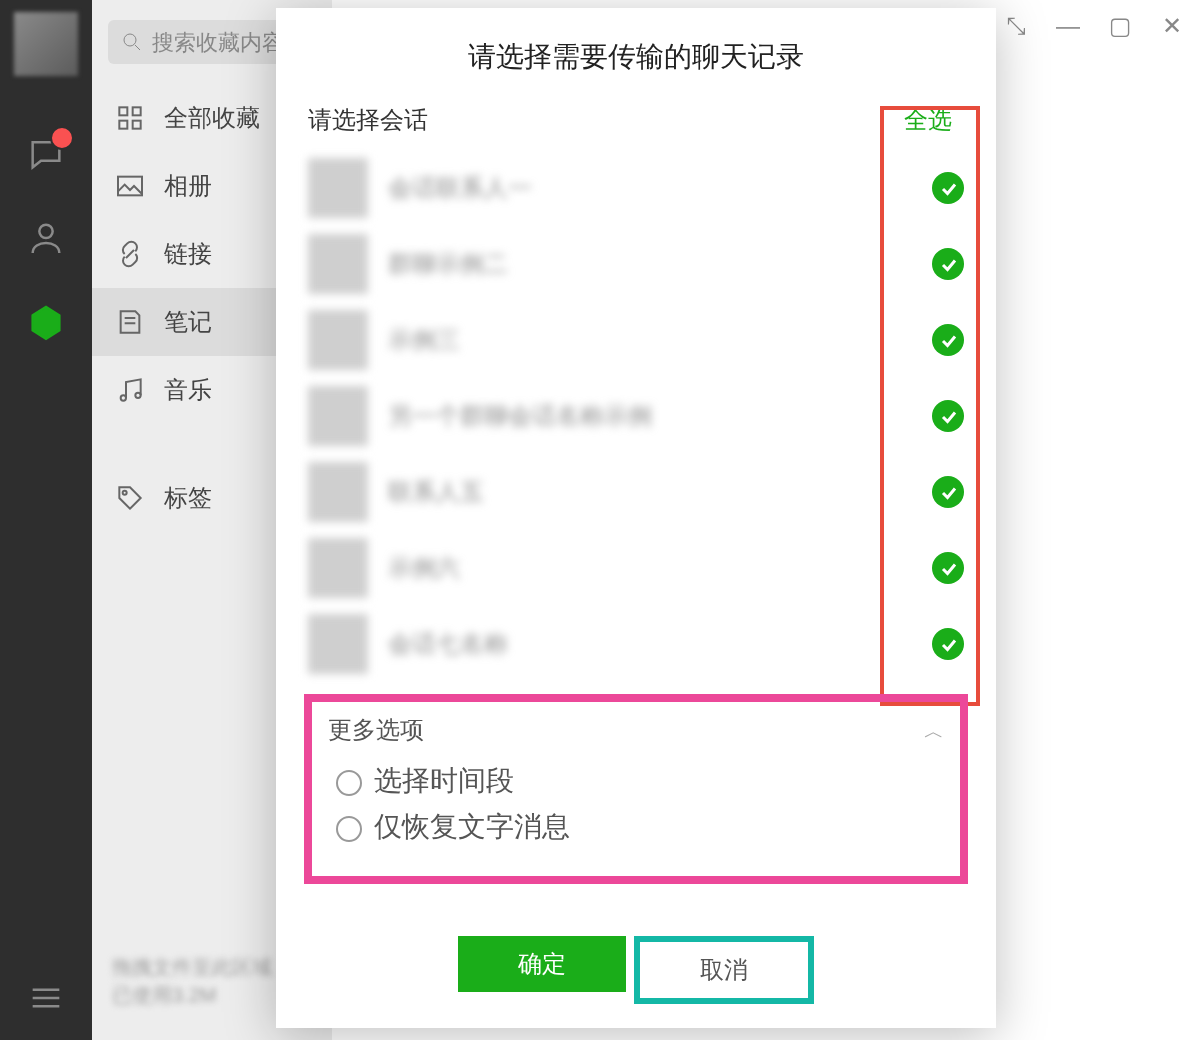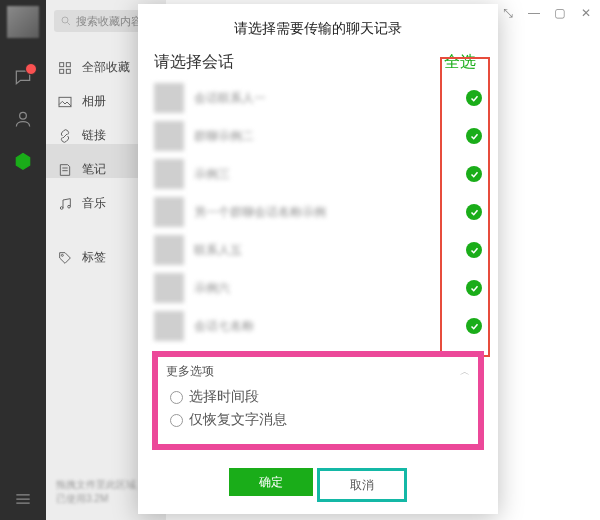--- a/index.html
+++ b/index.html
@@ -10,44 +10,44 @@
   .rail-icon{width:22px;height:22px;margin:10px 0;position:relative;display:flex;align-items:center;justify-content:center}
   .rail-icon svg{width:20px;height:20px;stroke:#8a8a8a;fill:none;stroke-width:1.5}
   .rail-icon.active svg{stroke:#1AAD19;fill:#1AAD19}
   .badge{position:absolute;top:-3px;right:-3px;width:10px;height:10px;border-radius:50%;background:#fa5151;border:1px solid #2e2e2e}
   .rail-bottom{margin-top:auto;margin-bottom:10px}
   .rail-bottom svg{stroke:#8a8a8a}
   
   .sidebar{position:absolute;left:46px;top:0;width:120px;height:520px;background:#ededed;display:flex;flex-direction:column;box-sizing:border-box;padding-top:6px}
   .search{margin:4px 8px 10px;height:22px;background:#dcdcdc;border-radius:3px;display:flex;align-items:center;padding:0 6px;color:#888;font-size:11px}
   .search svg{width:12px;height:12px;stroke:#888;fill:none;margin-right:4px}
-  .side-item{display:flex;align-items:flex-end;height:34px;padding:0 10px;color:#444;cursor:default}
+  .side-item{display:flex;align-items:center;height:34px;padding:0 10px;color:#444;cursor:default}
   .side-item.selected{background:#dcdcdc}
   .side-item .ico{width:18px;display:flex;justify-content:center;margin-right:8px}
   .side-item .ico svg{width:16px;height:16px;stroke:#666;fill:none;stroke-width:1.5}
   .side-spacer{height:20px}
   .storage{margin-top:auto;padding:8px 10px 14px;color:#9a9a9a;font-size:10px;line-height:14px}
   
   .bgwin{position:absolute;left:166px;top:0;right:0;height:520px;background:#fff}
   .bgwin-controls{position:absolute;right:8px;top:6px;display:flex;gap:14px;color:#888;font-size:12px}
   .bgwin-controls span{width:12px;text-align:center}
   
   .dialog{position:absolute;left:138px;top:4px;width:360px;height:510px;background:#fff;box-shadow:0 4px 24px rgba(0,0,0,.25);display:flex;flex-direction:column}
   .dlg-title{text-align:center;font-size:14px;font-weight:500;padding:16px 0 14px;color:#222}
-  .conv-head{display:flex;align-items:flex-start;justify-content:space-between;padding:0 22px 0 16px;font-size:16px;margin-bottom:6px}
+  .conv-head{display:flex;align-items:flex-start;justify-content:space-between;padding:0 22px 0 16px;font-size:12px;margin-bottom:6px}
   .conv-head .all{color:#1AAD19}
   .conv-list{flex:0 0 auto;padding:0 10px 0 16px;position:relative}
   .conv-row{display:flex;align-items:center;height:38px}
   .conv-thumb{width:30px;height:30px;background:#cfcfcf;margin-right:10px;filter:blur(2px)}
   .conv-name{flex:1;font-size:12px;color:#888;filter:blur(2px);white-space:nowrap;overflow:hidden}
   .check{width:16px;height:16px;border-radius:50%;background:#1AAD19;display:flex;align-items:center;justify-content:center;margin-right:6px}
   .check svg{width:9px;height:9px;stroke:#fff;fill:none;stroke-width:2}
   
   .redbox1{position:absolute;right:8px;top:-22px;width:46px;height:296px;border:2px solid #e74c3c;pointer-events:none}
-  .more-wrap{margin:6px 14px 0;border:6px solid #ec4899;padding:6px 8px 10px;position:relative}
+  .more-wrap{margin:6px 14px 0;border:4px solid #ec4899;padding:6px 8px 10px;position:relative}
   .more-head{display:flex;justify-content:space-between;align-items:center;font-size:12px;color:#555;margin-bottom:8px}
   .more-head .chev{color:#aaa;font-size:10px}
   .radio-row{display:flex;align-items:center;font-size:14px;color:#555;margin:5px 4px}
   .radio{width:11px;height:11px;border:1px solid #999;border-radius:50%;margin-right:6px}
   .dlg-actions{display:flex;justify-content:center;gap:4px;padding:14px 0 12px;margin-top:auto}
   .btn{width:84px;height:28px;display:flex;align-items:center;justify-content:center;font-size:12px;cursor:default}
   .btn-primary{background:#1AAD19;color:#fff}
   .btn-secondary{background:#fff;color:#555;border:3px solid #14b8a6}
   .blurtxt{filter:blur(1.5px)}
 </style>

